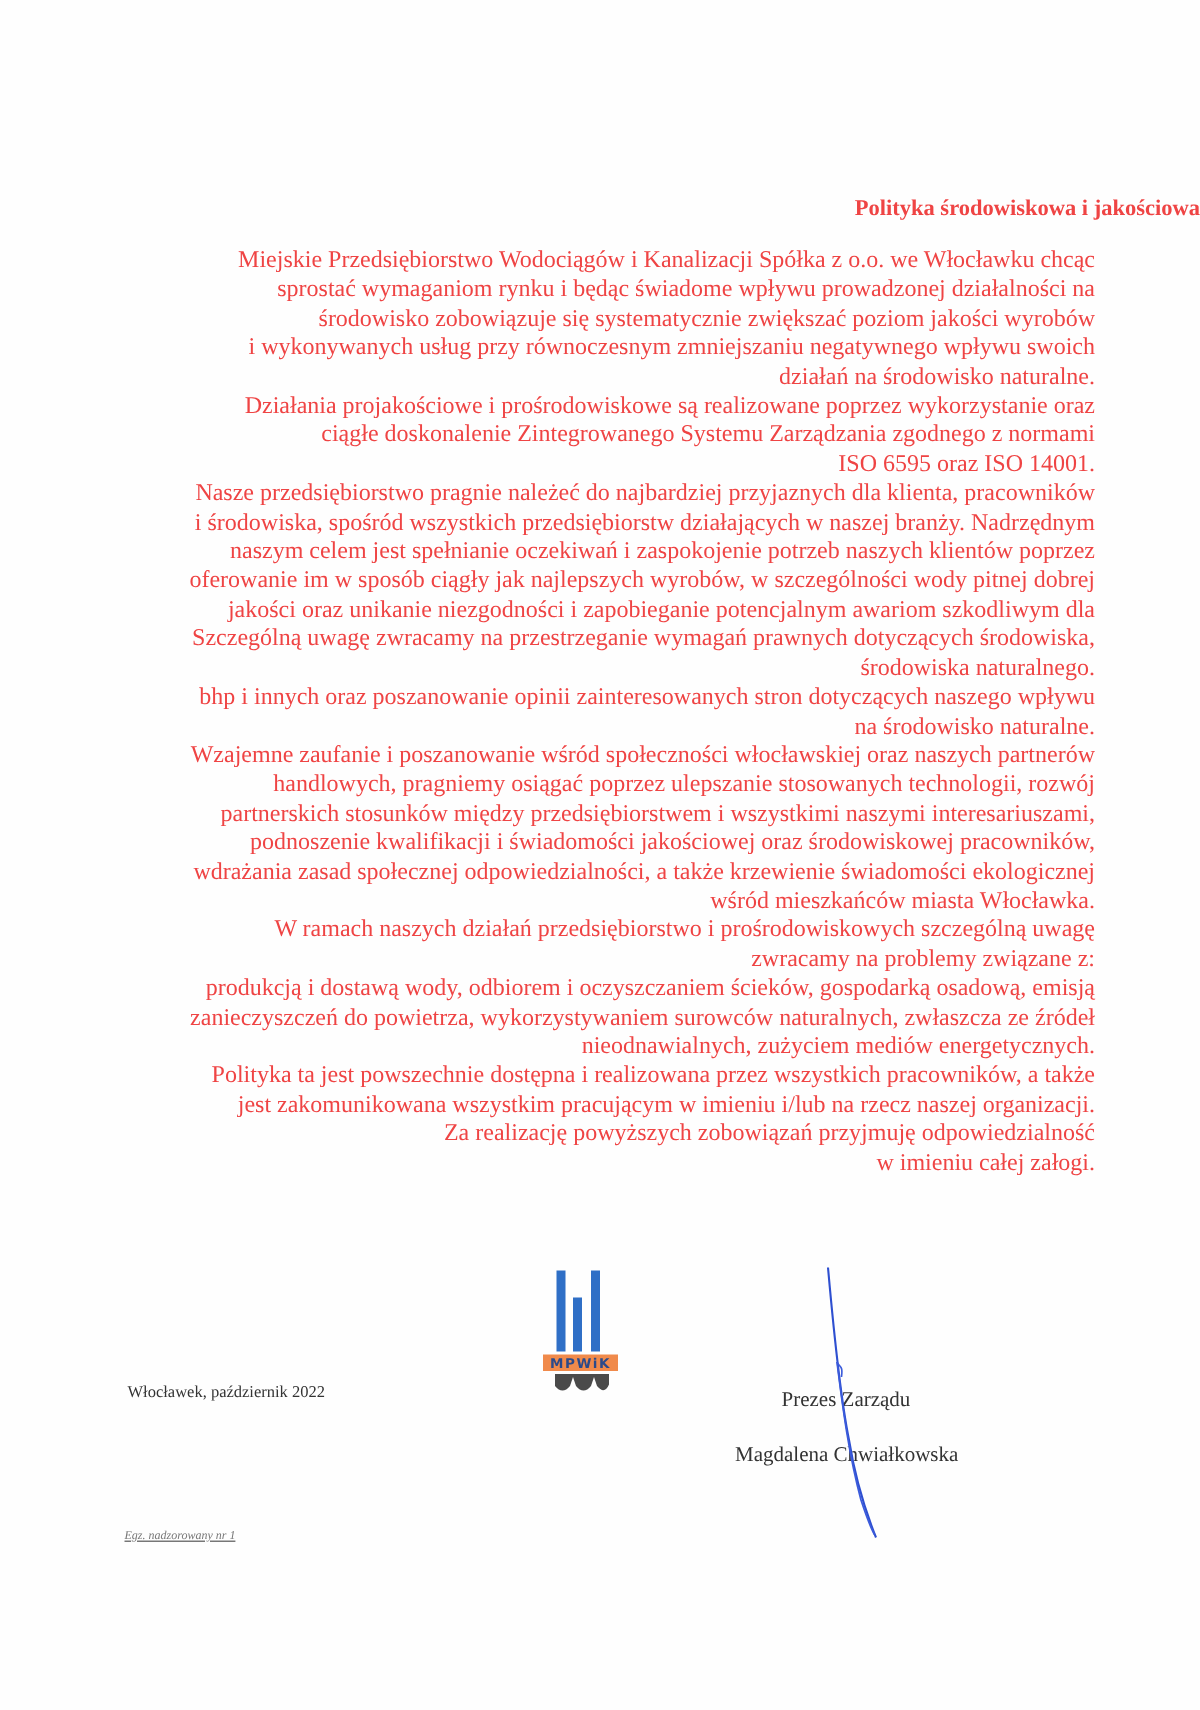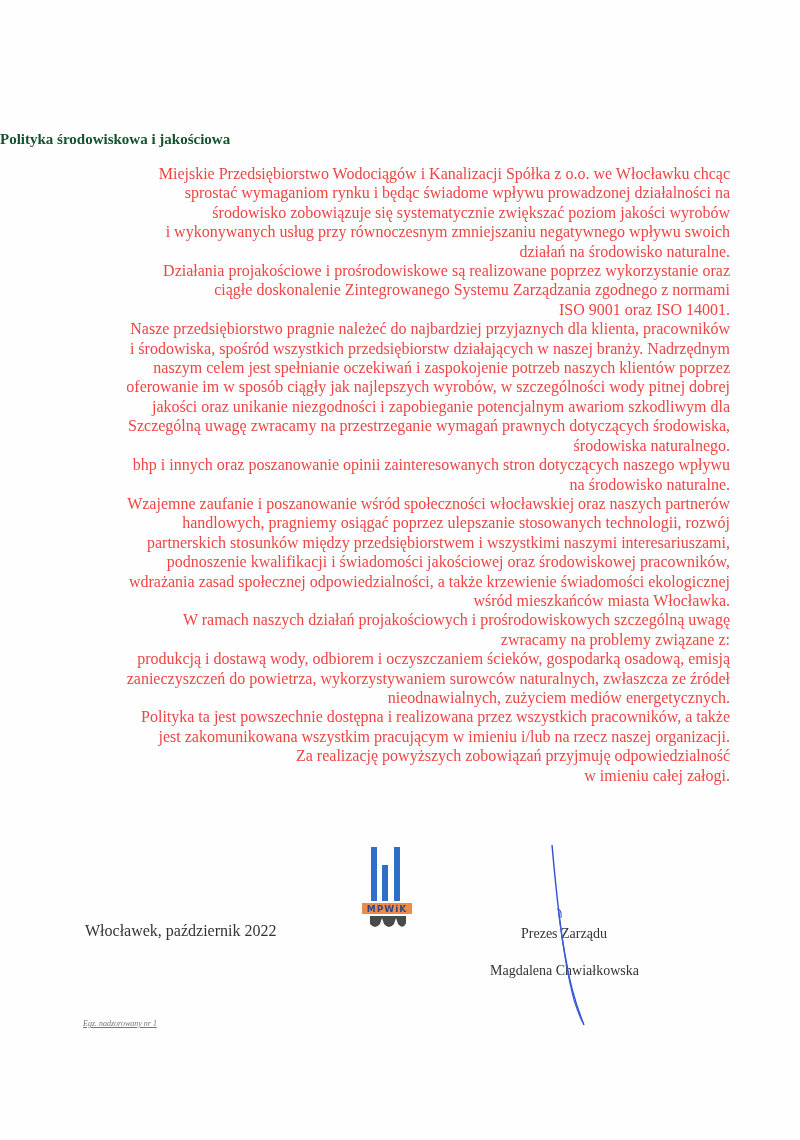--- a/index.html
+++ b/index.html
@@ -1,61 +1,61 @@
 <!DOCTYPE html>
 <html><head>
 <meta charset="utf-8">
 <style>
   html, body { margin: 0; padding: 0; background: #ffffff; }
   body { width: 800px; height: 1140px; position: relative; overflow: hidden;
          font-family: "Liberation Serif", "DejaVu Serif", serif; color: #2a2a2a; }
   .page { position: absolute; left: 0; top: 0; width: 800px; height: 1140px; background: #fefefe; }
-  .title { position: absolute; left: 0; width: 800px; top: 131px; text-align: left;
-           font-weight: bold; font-size: 15px; color: #14532d; }
+  .title { position: absolute; left: 0; width: 800px; top: 131px; text-align: right;
+           font-weight: bold; font-size: 15px; color: #ef4444; }
   .body-text { position: absolute; left: 70px; width: 660px; top: 164px; text-align: right;
                font-size: 16px; line-height: 19.4px; color: #ef4444; }
   .body-text p { margin: 0; }
   .logo { position: absolute; left: 362px; top: 845px; width: 50px; height: 85px; }
-  .place-date { position: absolute; left: 85px; top: 922px; font-size: 16px; color: #333; }
+  .place-date { position: absolute; left: 85px; top: 922px; font-size: 11px; color: #333; }
   .sig-role { position: absolute; left: 521px; top: 926px; font-size: 14px; color: #333; }
   .sig-name { position: absolute; left: 490px; top: 963px; font-size: 14px; color: #333; }
   .signature { position: absolute; left: 540px; top: 840px; width: 60px; height: 190px; }
   .footer-note { position: absolute; left: 83px; top: 1019px; font-size: 8px; font-style: italic; color: #777; text-decoration: underline; }
 </style>
 </head>
 <body>
 
 <div class="page">
   <div class="title">Polityka środowiskowa i jakościowa</div>
 
   <div class="body-text">
     <p>Miejskie Przedsiębiorstwo Wodociągów i Kanalizacji Spółka z o.o. we Włocławku chcąc</p>
     <p>sprostać wymaganiom rynku i będąc świadome wpływu prowadzonej działalności na</p>
     <p>środowisko zobowiązuje się systematycznie zwiększać poziom jakości wyrobów</p>
     <p>i wykonywanych usług przy równoczesnym zmniejszaniu negatywnego wpływu swoich</p>
     <p>działań na środowisko naturalne.</p>
     <p>Działania projakościowe i prośrodowiskowe są realizowane poprzez wykorzystanie oraz</p>
     <p>ciągłe doskonalenie Zintegrowanego Systemu Zarządzania zgodnego z normami</p>
-    <p>ISO 9001 oraz ISO 14001.</p>
+    <p>ISO 6595 oraz ISO 14001.</p>
     <p>Nasze przedsiębiorstwo pragnie należeć do najbardziej przyjaznych dla klienta, pracowników</p>
     <p>i środowiska, spośród wszystkich przedsiębiorstw działających w naszej branży. Nadrzędnym</p>
     <p>naszym celem jest spełnianie oczekiwań i zaspokojenie potrzeb naszych klientów poprzez</p>
     <p>oferowanie im w sposób ciągły jak najlepszych wyrobów, w szczególności wody pitnej dobrej</p>
     <p>jakości oraz unikanie niezgodności i zapobieganie potencjalnym awariom szkodliwym dla</p>
     <p>Szczególną uwagę zwracamy na przestrzeganie wymagań prawnych dotyczących środowiska,</p>
     <p>środowiska naturalnego.</p>
     <p>bhp i innych oraz poszanowanie opinii zainteresowanych stron dotyczących naszego wpływu</p>
     <p>na środowisko naturalne.</p>
     <p>Wzajemne zaufanie i poszanowanie wśród społeczności włocławskiej oraz naszych partnerów</p>
     <p>handlowych, pragniemy osiągać poprzez ulepszanie stosowanych technologii, rozwój</p>
     <p>partnerskich stosunków między przedsiębiorstwem i wszystkimi naszymi interesariuszami,</p>
     <p>podnoszenie kwalifikacji i świadomości jakościowej oraz środowiskowej pracowników,</p>
     <p>wdrażania zasad społecznej odpowiedzialności, a także krzewienie świadomości ekologicznej</p>
     <p>wśród mieszkańców miasta Włocławka.</p>
-    <p>W ramach naszych działań projakościowych i prośrodowiskowych szczególną uwagę</p>
+    <p>W ramach naszych działań przedsiębiorstwo i prośrodowiskowych szczególną uwagę</p>
     <p>zwracamy na problemy związane z:</p>
     <p>produkcją i dostawą wody, odbiorem i oczyszczaniem ścieków, gospodarką osadową, emisją</p>
     <p>zanieczyszczeń do powietrza, wykorzystywaniem surowców naturalnych, zwłaszcza ze źródeł</p>
     <p>nieodnawialnych, zużyciem mediów energetycznych.</p>
     <p>Polityka ta jest powszechnie dostępna i realizowana przez wszystkich pracowników, a także</p>
     <p>jest zakomunikowana wszystkim pracującym w imieniu i/lub na rzecz naszej organizacji.</p>
     <p>Za realizację powyższych zobowiązań przyjmuję odpowiedzialność</p>
     <p>w imieniu całej załogi.</p>
   </div>
 

